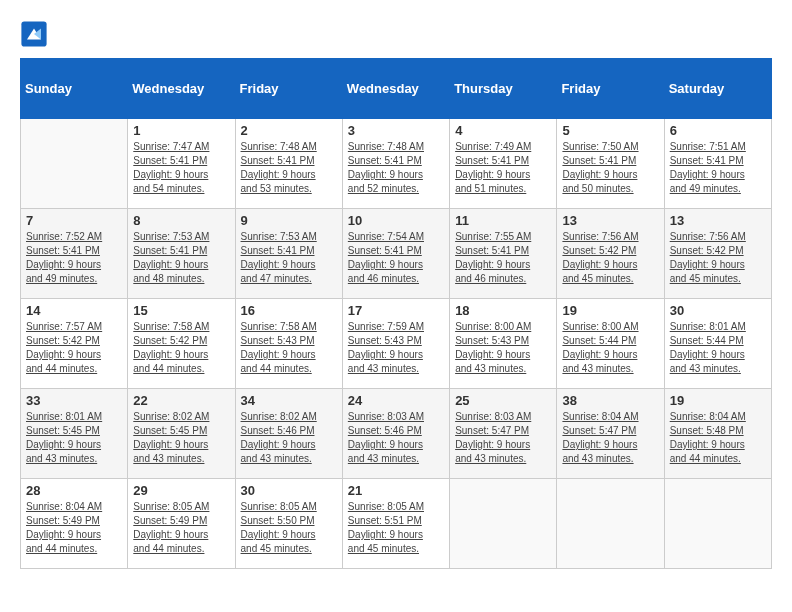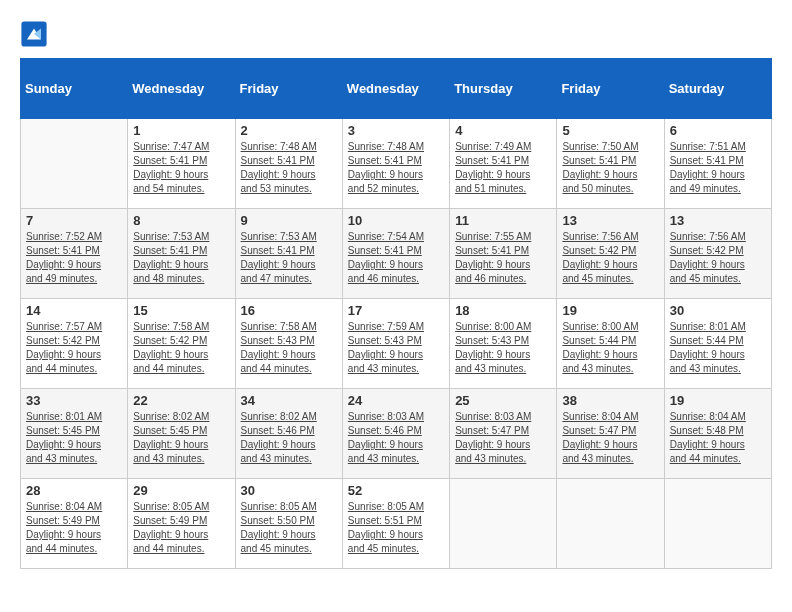--- a/index.html
+++ b/index.html
@@ -245,21 +245,21 @@
         </td>
         <td>
           <span class="day-number">29</span>
           <div class="day-info">Sunrise: 8:05 AM<br>Sunset: 5:49 PM<br>Daylight: 9 hours<br>and 44 minutes.</div>
         </td>
         <td>
           <span class="day-number">30</span>
           <div class="day-info">Sunrise: 8:05 AM<br>Sunset: 5:50 PM<br>Daylight: 9 hours<br>and 45 minutes.</div>
         </td>
         <td>
-          <span class="day-number">52</span>
+          <span class="day-number">21</span>
           <div class="day-info">Sunrise: 8:05 AM<br>Sunset: 5:51 PM<br>Daylight: 9 hours<br>and 45 minutes.</div>
         </td>
         <td class="empty"></td>
         <td class="empty"></td>
         <td class="empty"></td>
       </tr>
     </tbody>
 </table>
 
 </body></html>

